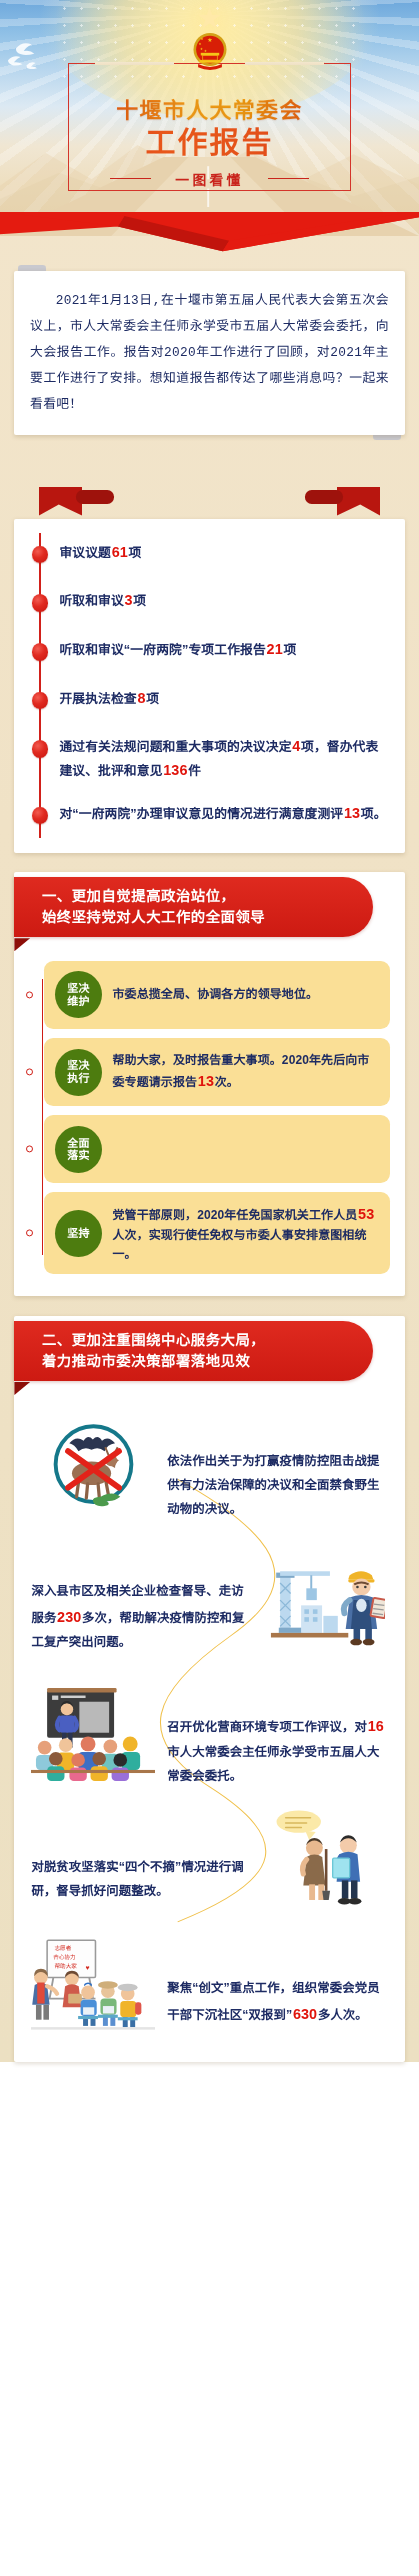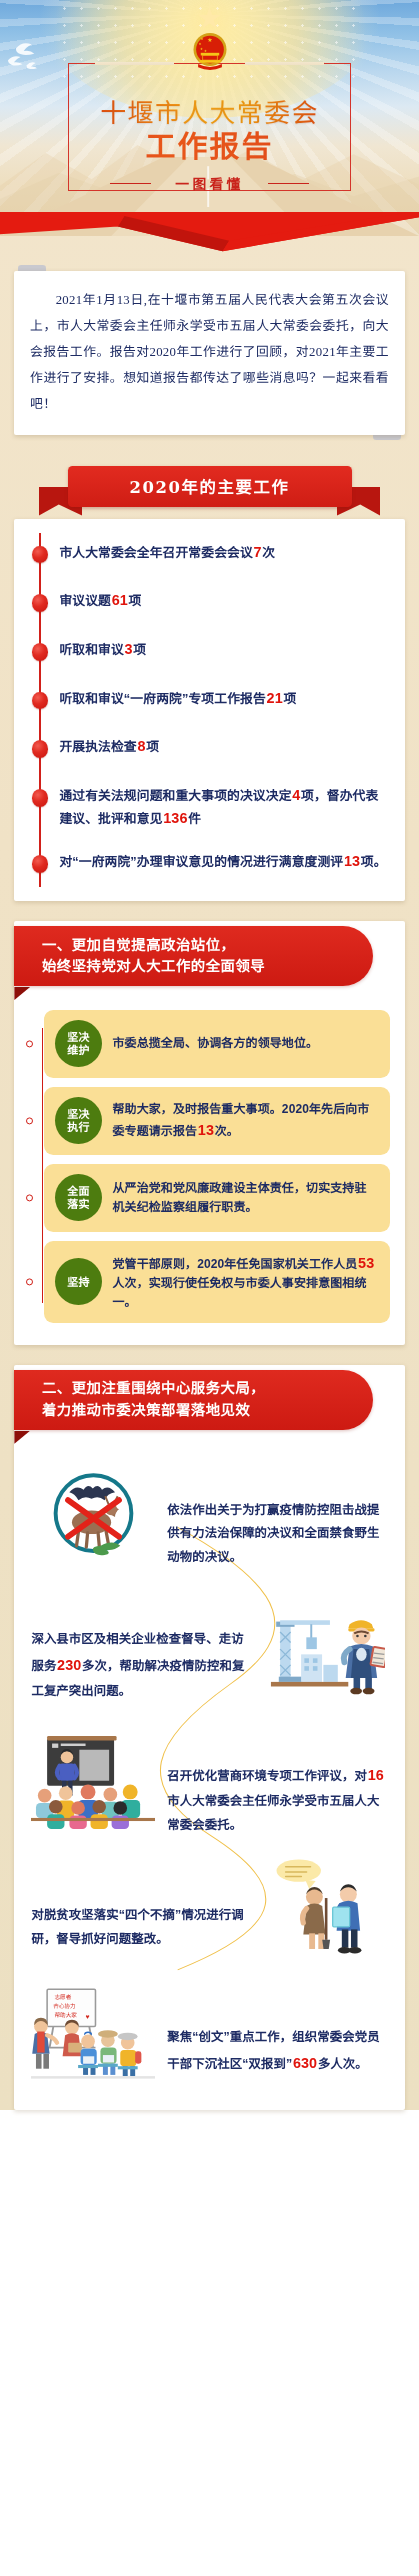--- a/index.html
+++ b/index.html
@@ -121,22 +121,22 @@
   .title-frame::after { right: 26px; }
 
   .hero-titles {
     position: absolute;
     left: 0; right: 0; top: 98px;
     text-align: center;
     z-index: 5;
   }
   .main-title {
     font-family: "DejaVu Serif", "Liberation Serif", serif;
-    font-size: 26px;
-    font-weight: 400;
+    font-size: 22px;
+    font-weight: 700;
     letter-spacing: 1.3px;
     line-height: 1.16;
     background: linear-gradient(92deg,#d1261c 0%, #de4a12 22%, #f3a41a 46%, #f0a015 58%, #dd4a12 78%, #cf2118 100%);
     -webkit-background-clip: text;
     background-clip: text;
     color: transparent;
     text-shadow: 0 1.3px 1.3px rgba(150,40,10,0.12);
   }
   .main-title-2 {
     font-family: "DejaVu Serif", "Liberation Serif", serif;
@@ -198,21 +198,21 @@
     border-radius: 0 0 3.3px 3.3px;
   }
   .intro-card {
     position: relative;
     background: #ffffff;
     border-radius: 2px;
     box-shadow: 0 1.3px 4.6px rgba(120,95,55,0.22);
     padding: 17px 15.7px 17px 15.7px;
   }
   .intro-text {
-    font-family: Liberation Serif, serif;
+    font-family: Liberation Mono, monospace;
     font-size: 12.8px;
     line-height: 2.02;
     color: #1d2b63;
     text-indent: 2em;
     text-align: justify;
     letter-spacing: 0.3px;
   }
 
   
   .banner-wrap {
@@ -522,33 +522,26 @@
     <div class="intro-card">
       <p class="intro-text">2021年1月13日,在十堰市第五届人民代表大会第五次会议上，市人大常委会主任师永学受市五届人大常委会委托，向大会报告工作。报告对2020年工作进行了回顾，对2021年主要工作进行了安排。想知道报告都传达了哪些消息吗？一起来看看吧！</p>
     </div>
   </div>
 
   <div class="banner-wrap">
     <span class="banner-tail-l"></span>
     <span class="banner-tail-r"></span>
     <span class="banner-knot-l"></span>
     <span class="banner-knot-r"></span>
-    <div class="banner-ribbon">
-      <span class="banner-text">2020年的主要工作</span>
-    </div>
   </div>
 
   <div class="panel">
     <div class="timeline">
       <span class="timeline-line"></span>
 
-      <div class="tl-item">
-        <span class="tl-dot"></span>
-        <div class="tl-text"><span>市人大常委会全年召开常委会会议</span><span class="num">7</span><span>次</span></div>
-      </div>
 
       <div class="tl-item">
         <span class="tl-dot"></span>
         <div class="tl-text"><span>审议议题</span><span class="num">61</span><span>项</span></div>
       </div>
 
       <div class="tl-item">
         <span class="tl-dot"></span>
         <div class="tl-text"><span>听取和审议</span><span class="num">3</span><span>项</span></div>
       </div>
@@ -598,21 +591,20 @@
         <span class="card-node"></span>
         <span class="card-badge">坚决
 执行</span>
         <span class="card-text"><span>帮助大家，及时报告重大事项。2020年先后向市委专题请示报告</span><span class="num">13</span><span>次。</span></span>
       </div>
 
       <div class="card">
         <span class="card-node"></span>
         <span class="card-badge">全面
 落实</span>
-        <span class="card-text">从严治党和党风廉政建设主体责任，切实支持驻机关纪检监察组履行职责。</span>
       </div>
 
       <div class="card">
         <span class="card-node"></span>
         <span class="card-badge">坚持</span>
         <span class="card-text"><span>党管干部原则，2020年任免国家机关工作人员</span><span class="num">53</span><span>人次，实现行使任免权与市委人事安排意图相统一。</span></span>
       </div>
     </div>
   </div>
 

